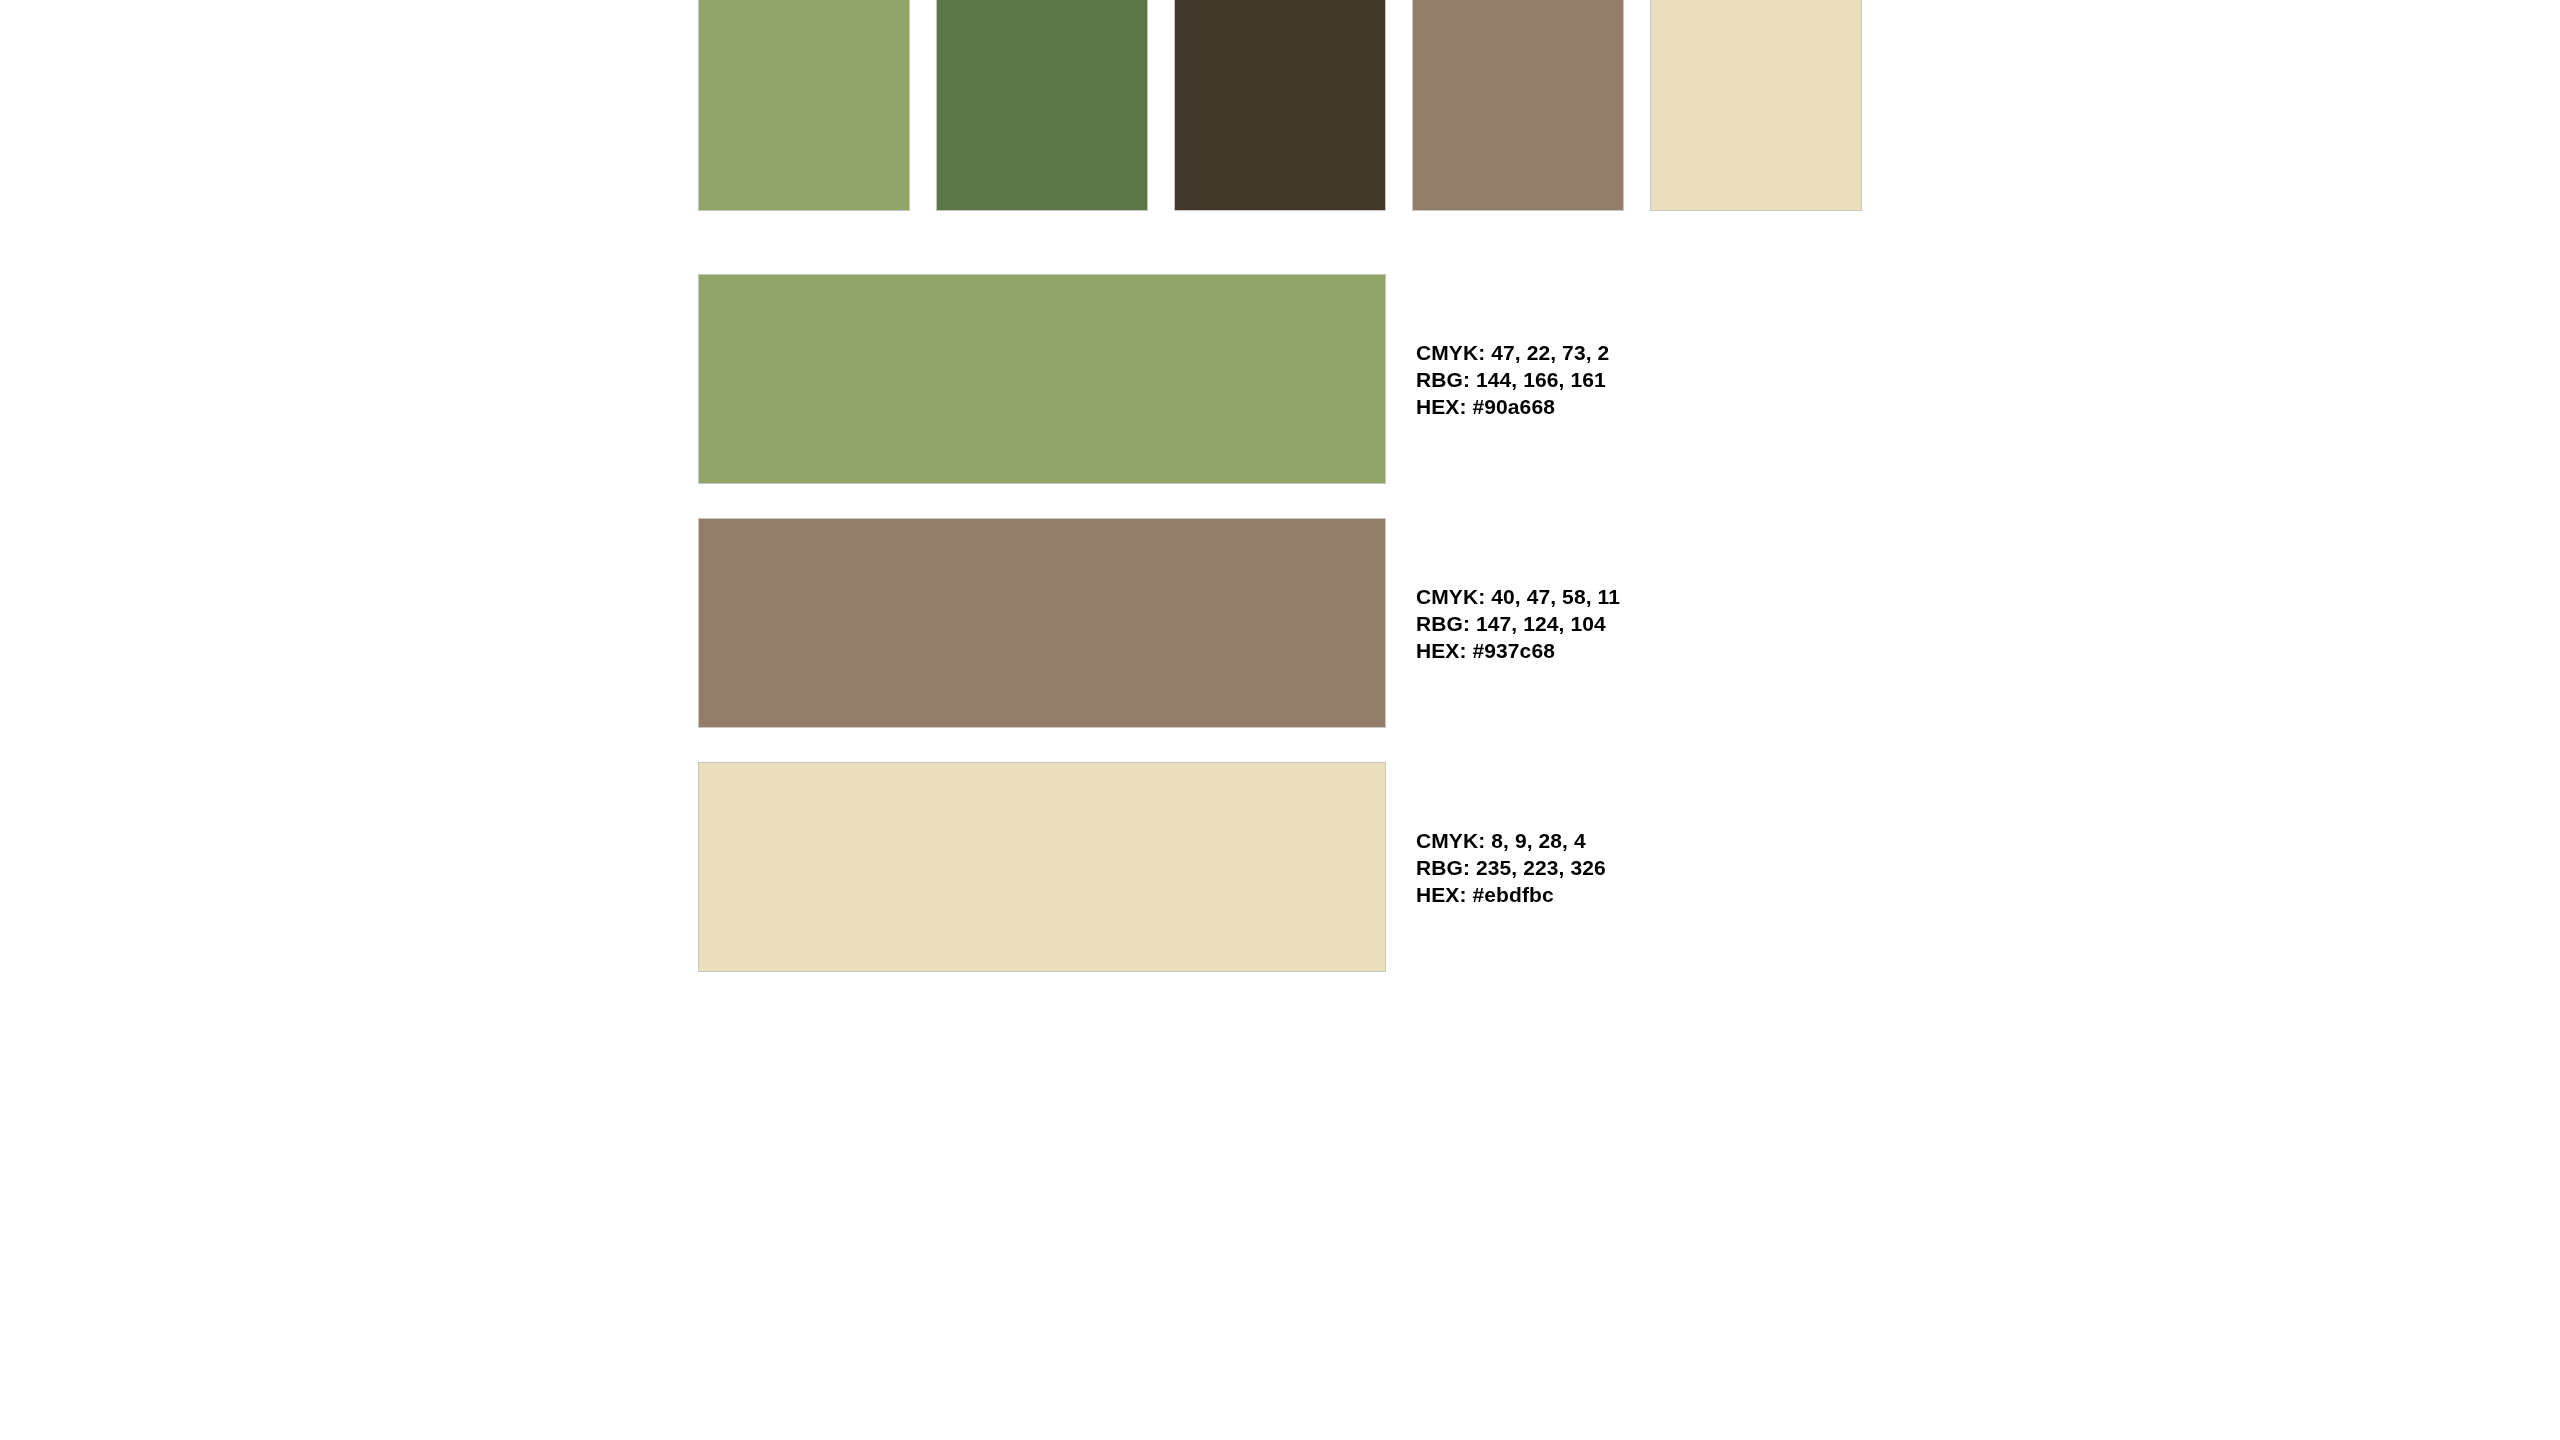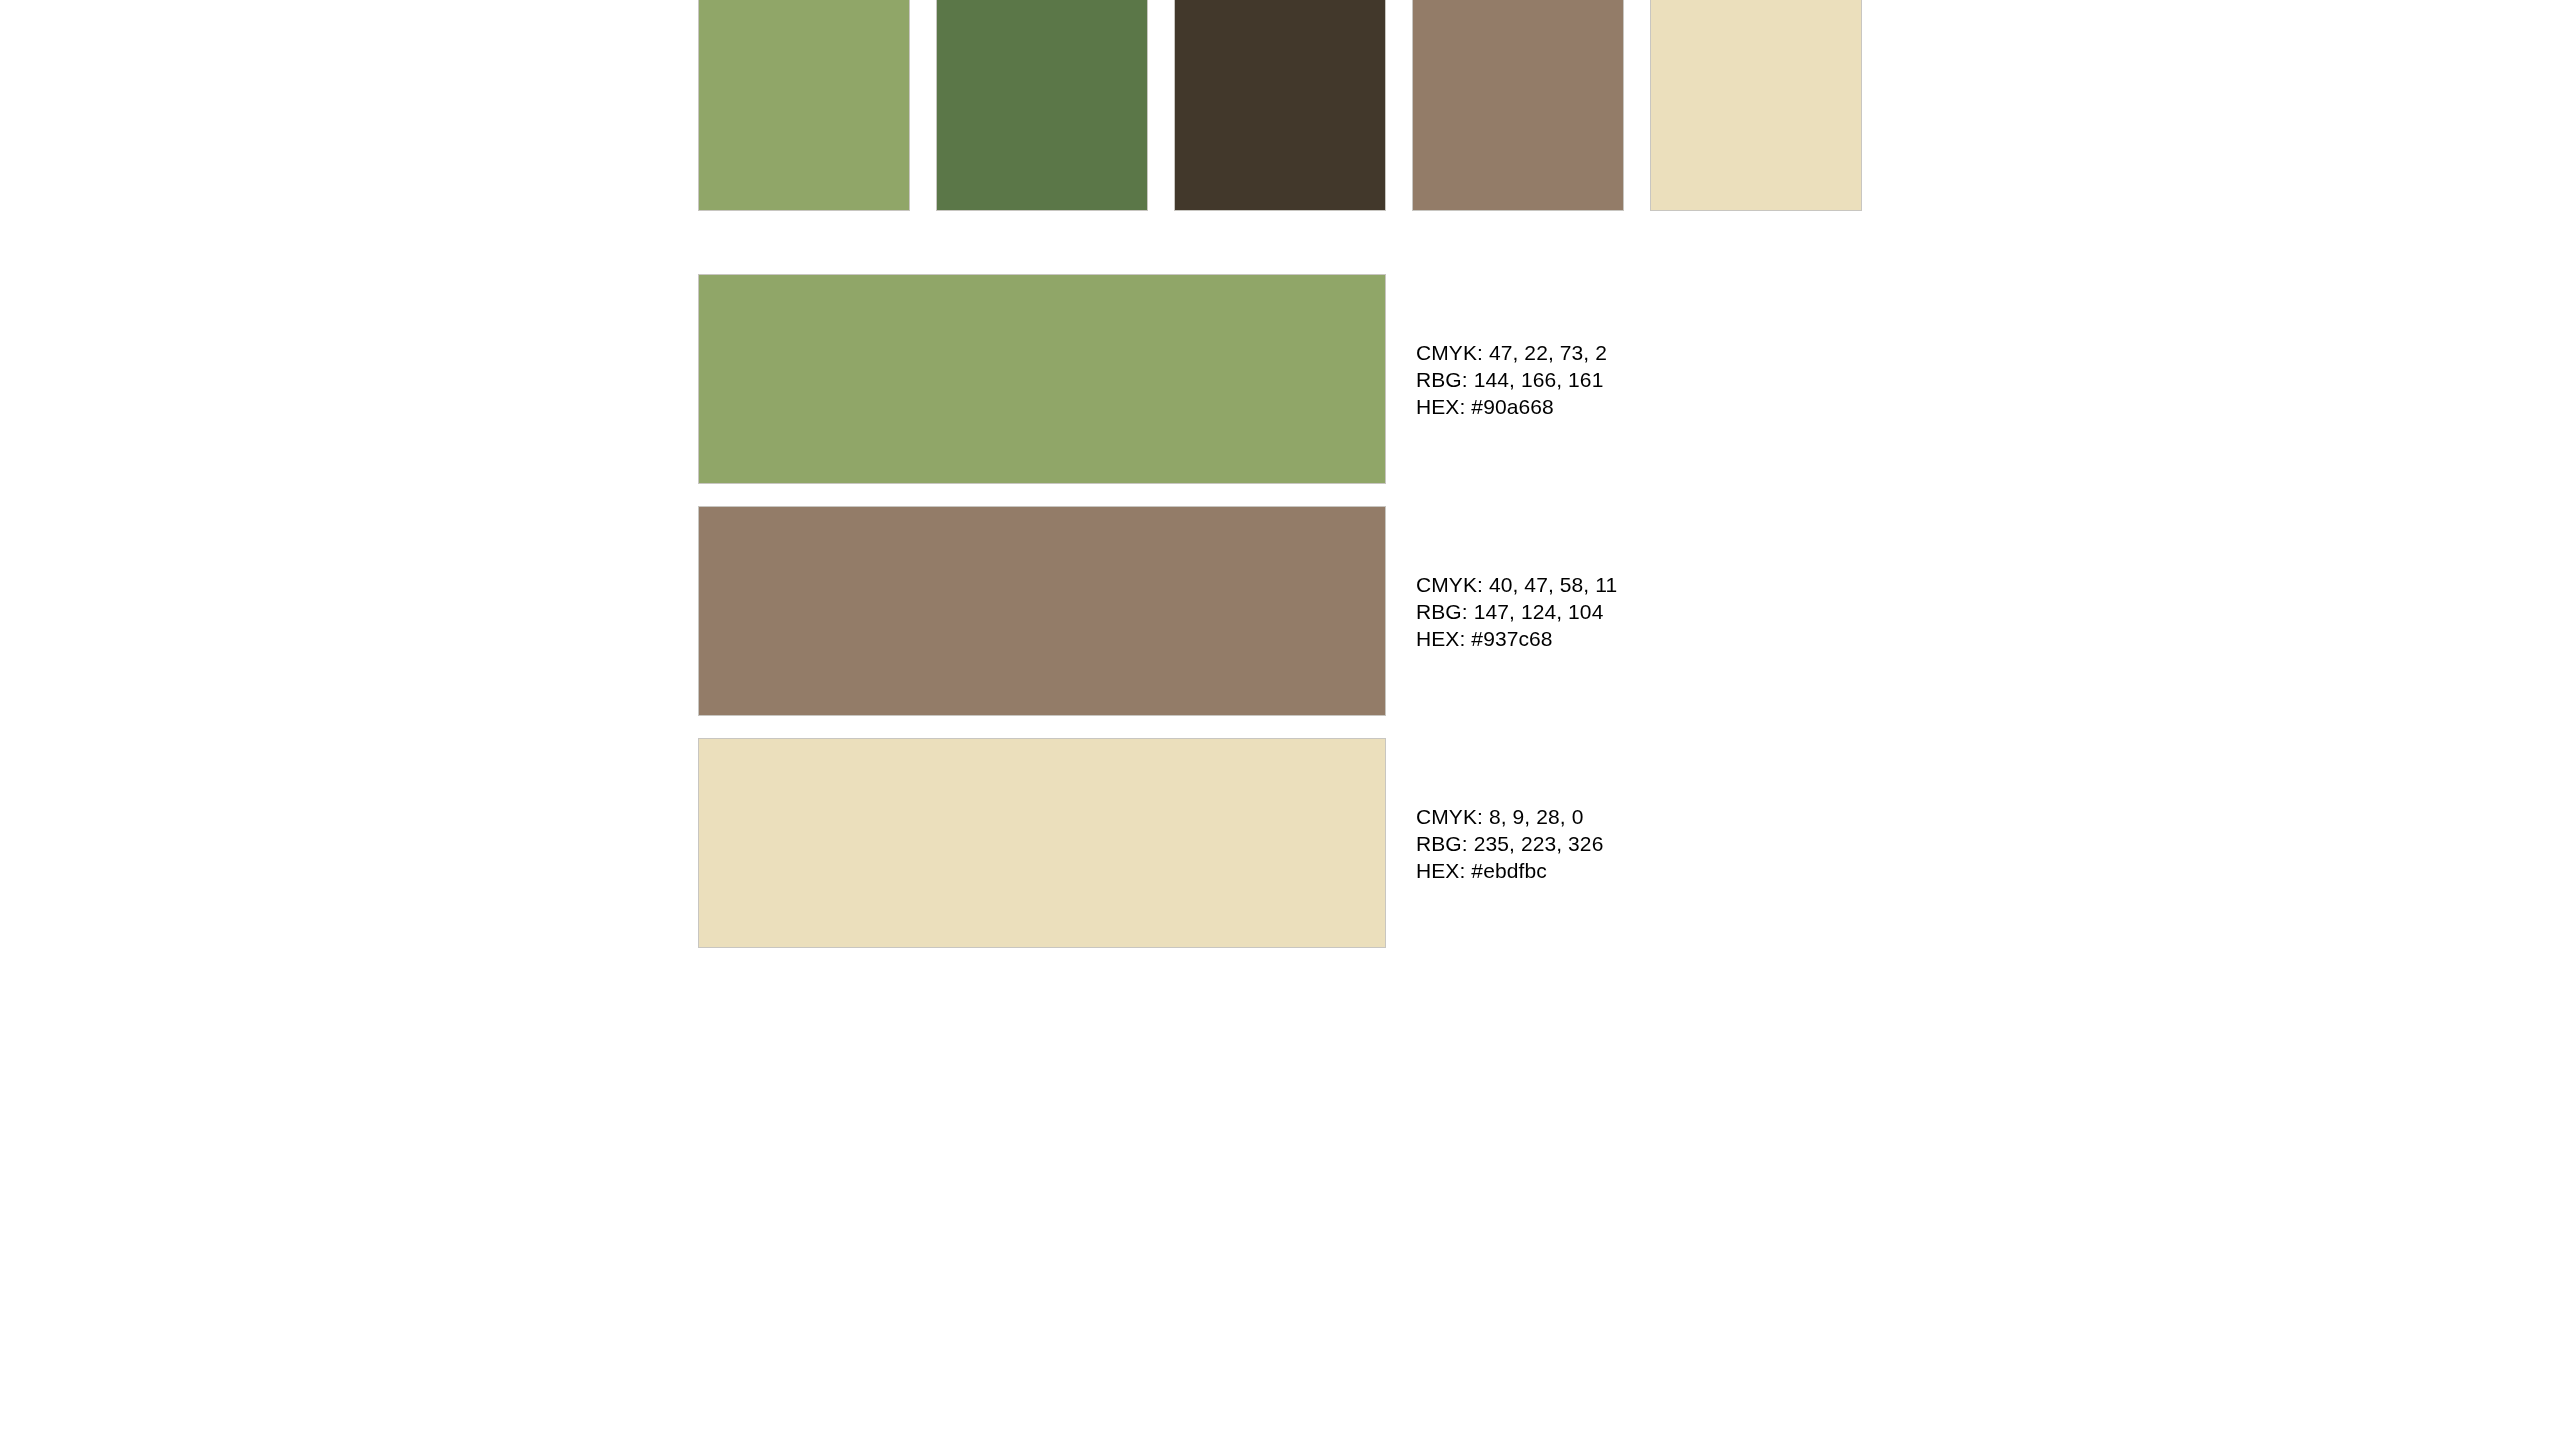--- a/index.html
+++ b/index.html
@@ -37,21 +37,22 @@
     box-shadow: 0 0 0 1px rgba(190,188,182,0.85);
   }
 
   
   #swatch-rows {
     position: absolute;
     left: 699px;
     top: 275px;
     display: flex;
     flex-direction: column;
-    gap: 24px;
+    gap: 36px;
+    font-weight: bold;
   }
   .swatch-row {
     display: flex;
     align-items: center;
     height: 208px;
   }
   .swatch-bar {
     width: 686px;
     height: 208px;
     flex: 0 0 auto;
@@ -99,20 +100,20 @@
       <div class="swatch-info">
         <div>CMYK: 40, 47, 58, 11</div>
         <div>RBG: 147, 124, 104</div>
         <div>HEX: #937c68</div>
       </div>
     </div>
 
     <div class="swatch-row">
       <div class="swatch-bar" style="background: rgb(235, 223, 188);"></div>
       <div class="swatch-info">
-        <div>CMYK: 8, 9, 28, 0</div>
+        <div>CMYK: 8, 9, 28, 4</div>
         <div>RBG: 235, 223, 326</div>
         <div>HEX: #ebdfbc</div>
       </div>
     </div>
 
   </div>
 </div>
 
 </body></html>

